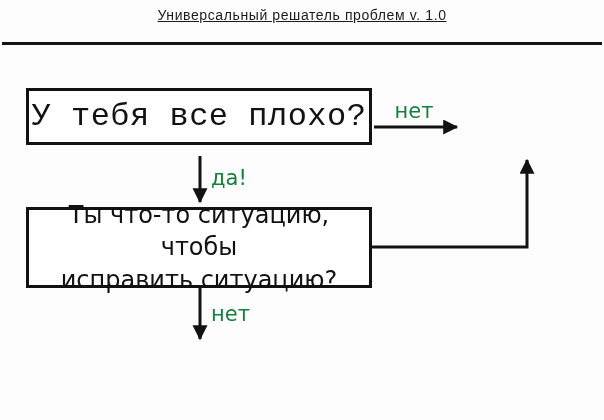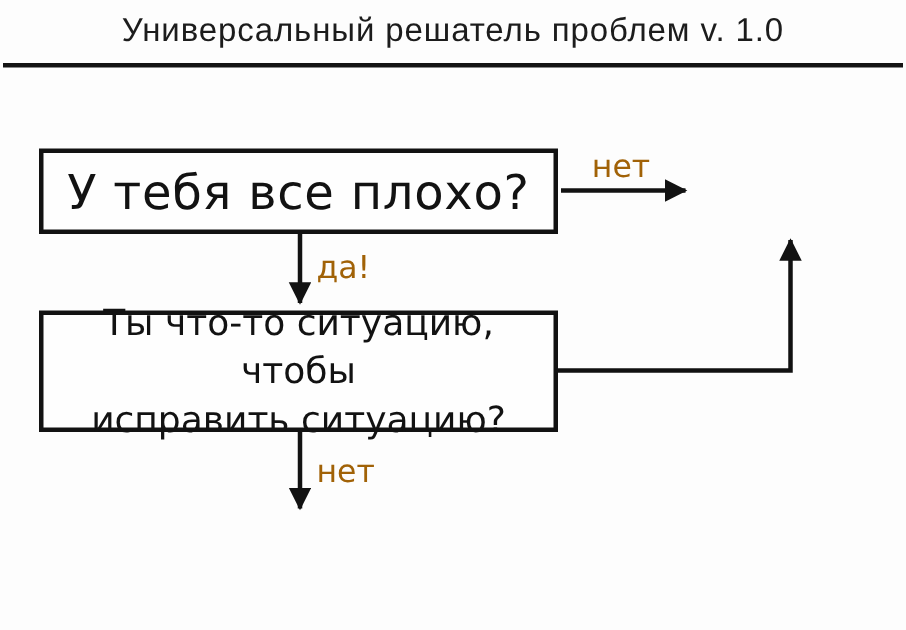--- a/index.html
+++ b/index.html
@@ -16,48 +16,50 @@
     font-family: "DejaVu Sans", sans-serif;
     color: #121212;
   }
   .title {
     position: absolute;
     top: 7px;
     left: 0;
     width: 100%;
     text-align: center;
     font-family: "Liberation Sans", sans-serif;
-    font-size: 22px;
+    font-size: 14px;
     letter-spacing: 0.6px;
     color: #1c1c1c;
     white-space: nowrap;
+    text-decoration: underline;
   }
   .title-rule {
     position: absolute;
     top: 42px;
     left: 2px;
     width: 600px;
     height: 3px;
     background: #141414;
   }
   .node {
     position: absolute;
     box-sizing: border-box;
     border: 3px solid #121212;
     background: #fefefe;
     display: flex;
     align-items: center;
     justify-content: center;
     text-align: center;
   }
   .node-q1 {
-    left: 26px; top: 99px;
+    left: 26px; top: 88px;
     width: 346px; height: 57px;
     font-size: 32px;
     letter-spacing: 0.5px;
+    font-family: Liberation Mono, monospace;
   }
   .node-praise {
     left: 460px; top: 98px;
     width: 115px; height: 57px;
     font-size: 24px;
   }
   .node-q2 {
     left: 26px; top: 207px;
     width: 346px; height: 81px;
     font-size: 24px;
@@ -65,21 +67,21 @@
   }
   .node-final {
     left: 25px; top: 344px;
     width: 355px; height: 54px;
     border-width: 4px;
     font-size: 23px;
   }
   .edge-label {
     position: absolute;
     font-size: 21px;
-    color: #a16207;
+    color: #15803d;
     white-space: nowrap;
   }
   .label-q1-no  { left: 386px; top: 99px;  width: 56px; text-align: center; }
   .label-q1-yes { left: 211px; top: 166px; }
   .label-q2-yes { left: 465px; top: 212px; width: 50px; text-align: center; }
   .label-q2-no  { left: 211px; top: 302px; }
   .arrows {
     position: absolute;
     left: 0; top: 0;
     pointer-events: none;

